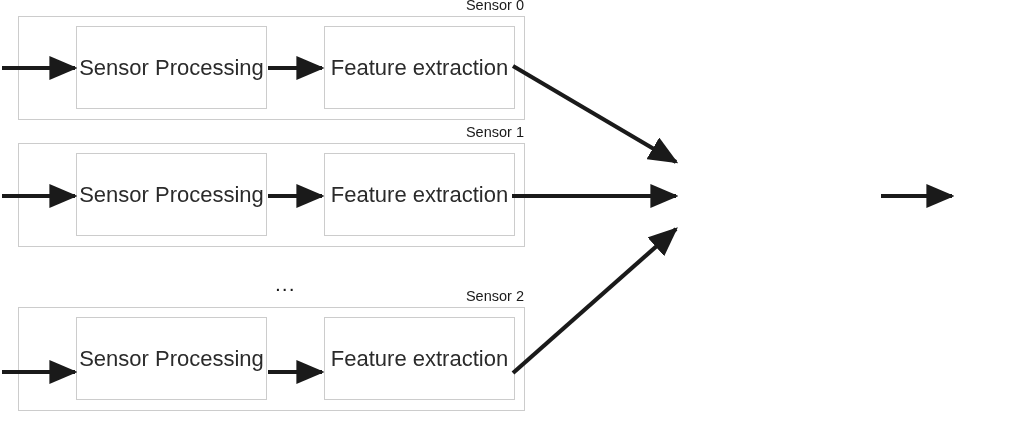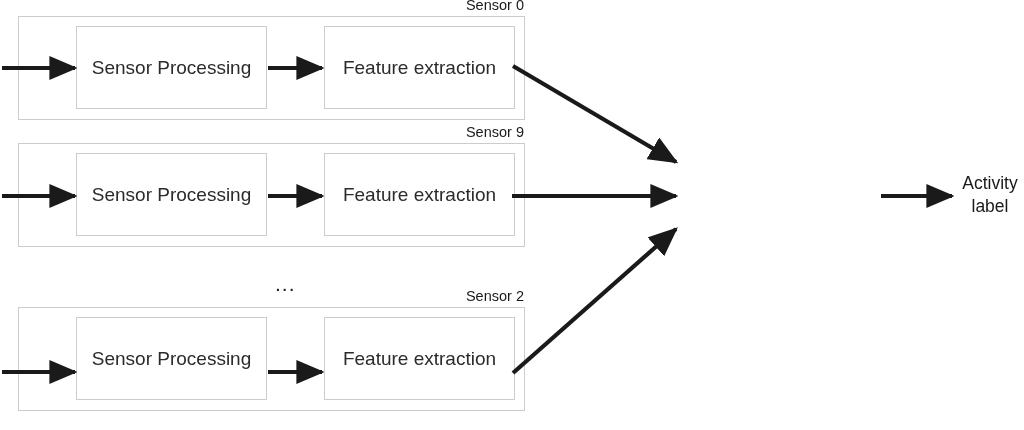--- a/index.html
+++ b/index.html
@@ -47,21 +47,21 @@
 
   
   .proc-box {
     position: absolute;
     height: 83px;
     border: 1.4px solid #cccccc;
     box-sizing: border-box;
     display: flex;
     align-items: center;
     justify-content: center;
-    font-size: 19px;
+    font-size: 22px;
     color: #2b2b2b;
     background: transparent;
     white-space: nowrap;
   }
   .box-sensor-processing {
     left: 57px;
     top: 9px;
     width: 191px;
   }
   .box-feature-extraction {
@@ -125,36 +125,34 @@
 
 <div id="diagram-root">
 
   <div class="sensor-group" id="sensor-group-0">
     <div class="sensor-label">Sensor 0</div>
     <div class="proc-box box-sensor-processing">Sensor Processing</div>
     <div class="proc-box box-feature-extraction">Feature extraction</div>
   </div>
 
   <div class="sensor-group" id="sensor-group-1">
-    <div class="sensor-label">Sensor 9</div>
+    <div class="sensor-label">Sensor 1</div>
     <div class="proc-box box-sensor-processing">Sensor Processing</div>
     <div class="proc-box box-feature-extraction">Feature extraction</div>
   </div>
 
   <div id="ellipsis-marker">...</div>
 
   <div class="sensor-group" id="sensor-group-2">
     <div class="sensor-label">Sensor 2</div>
     <div class="proc-box box-sensor-processing">Sensor Processing</div>
     <div class="proc-box box-feature-extraction">Feature extraction</div>
   </div>
 
 
-  <div id="activity-label-text">Activity
-label</div>
 
   <svg id="arrow-layer" viewBox="0 0 1024 430">
     <defs>
       <marker id="arrowhead" markerWidth="7" markerHeight="6" refX="6.4" refY="3" orient="auto" markerUnits="strokeWidth">
         <path d="M0,0 L7,3 L0,6 z" fill="#1a1a1a"></path>
       </marker>
     </defs>
 
     <line x1="2" y1="68" x2="75" y2="68" stroke="#1a1a1a" stroke-width="4" marker-end="url(#arrowhead)"></line>
     <line x1="268" y1="68" x2="322" y2="68" stroke="#1a1a1a" stroke-width="4" marker-end="url(#arrowhead)"></line>

